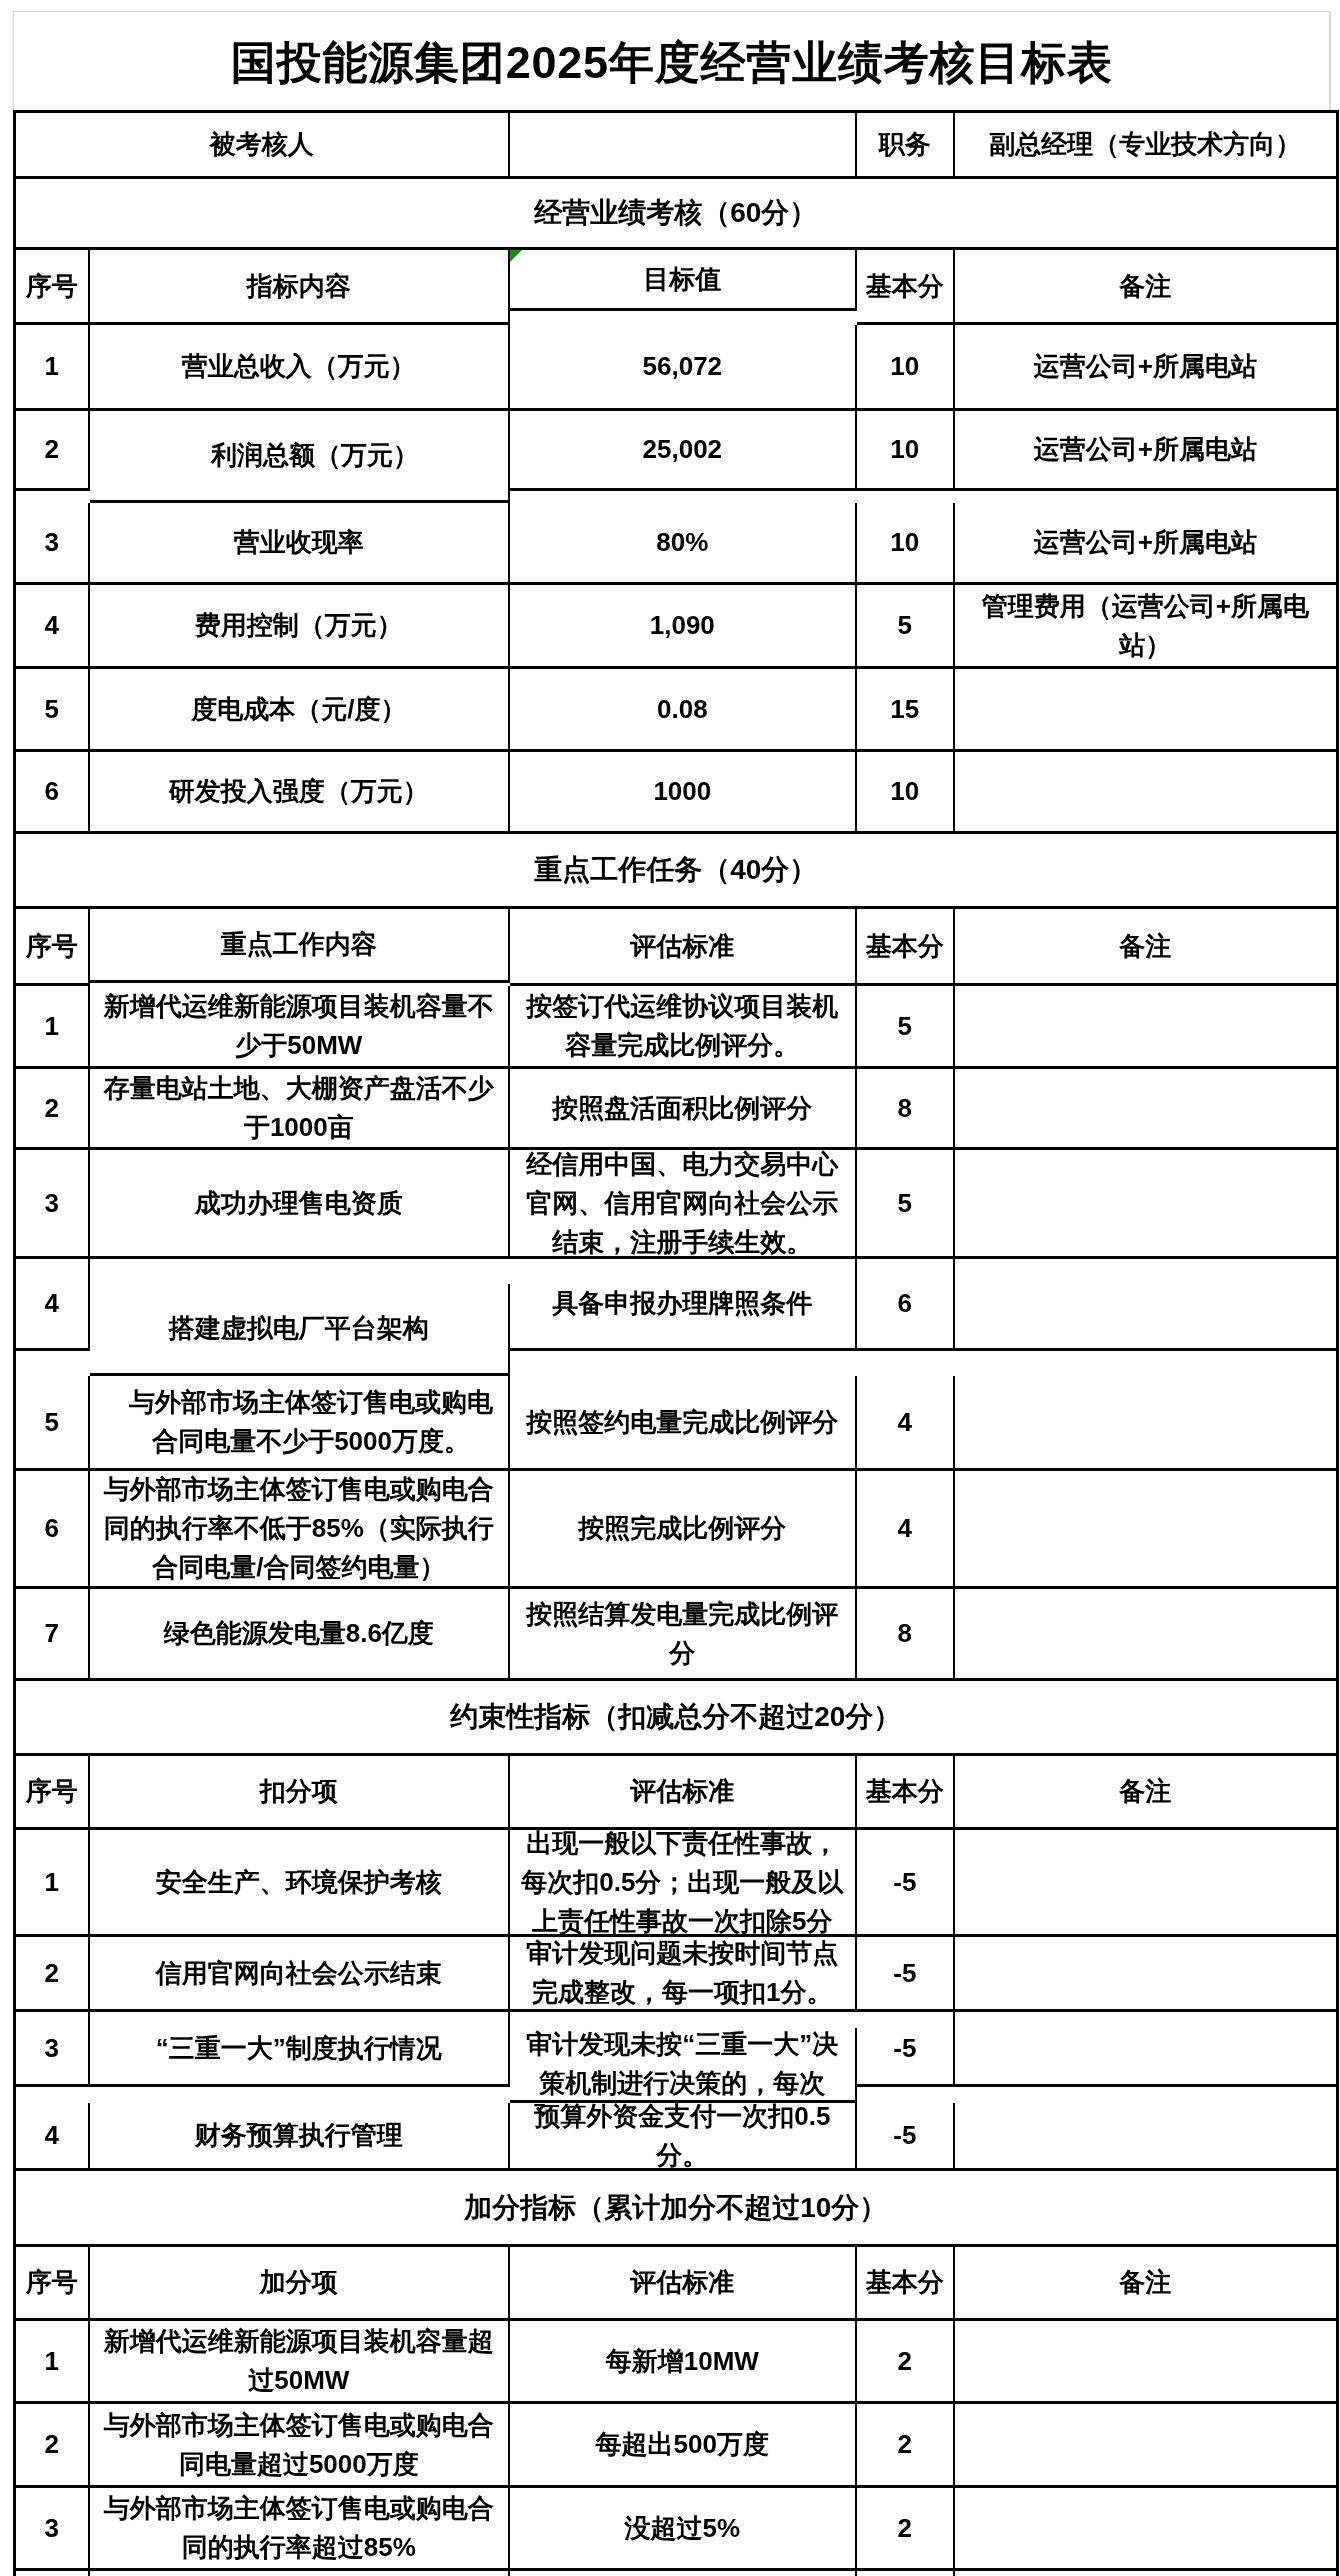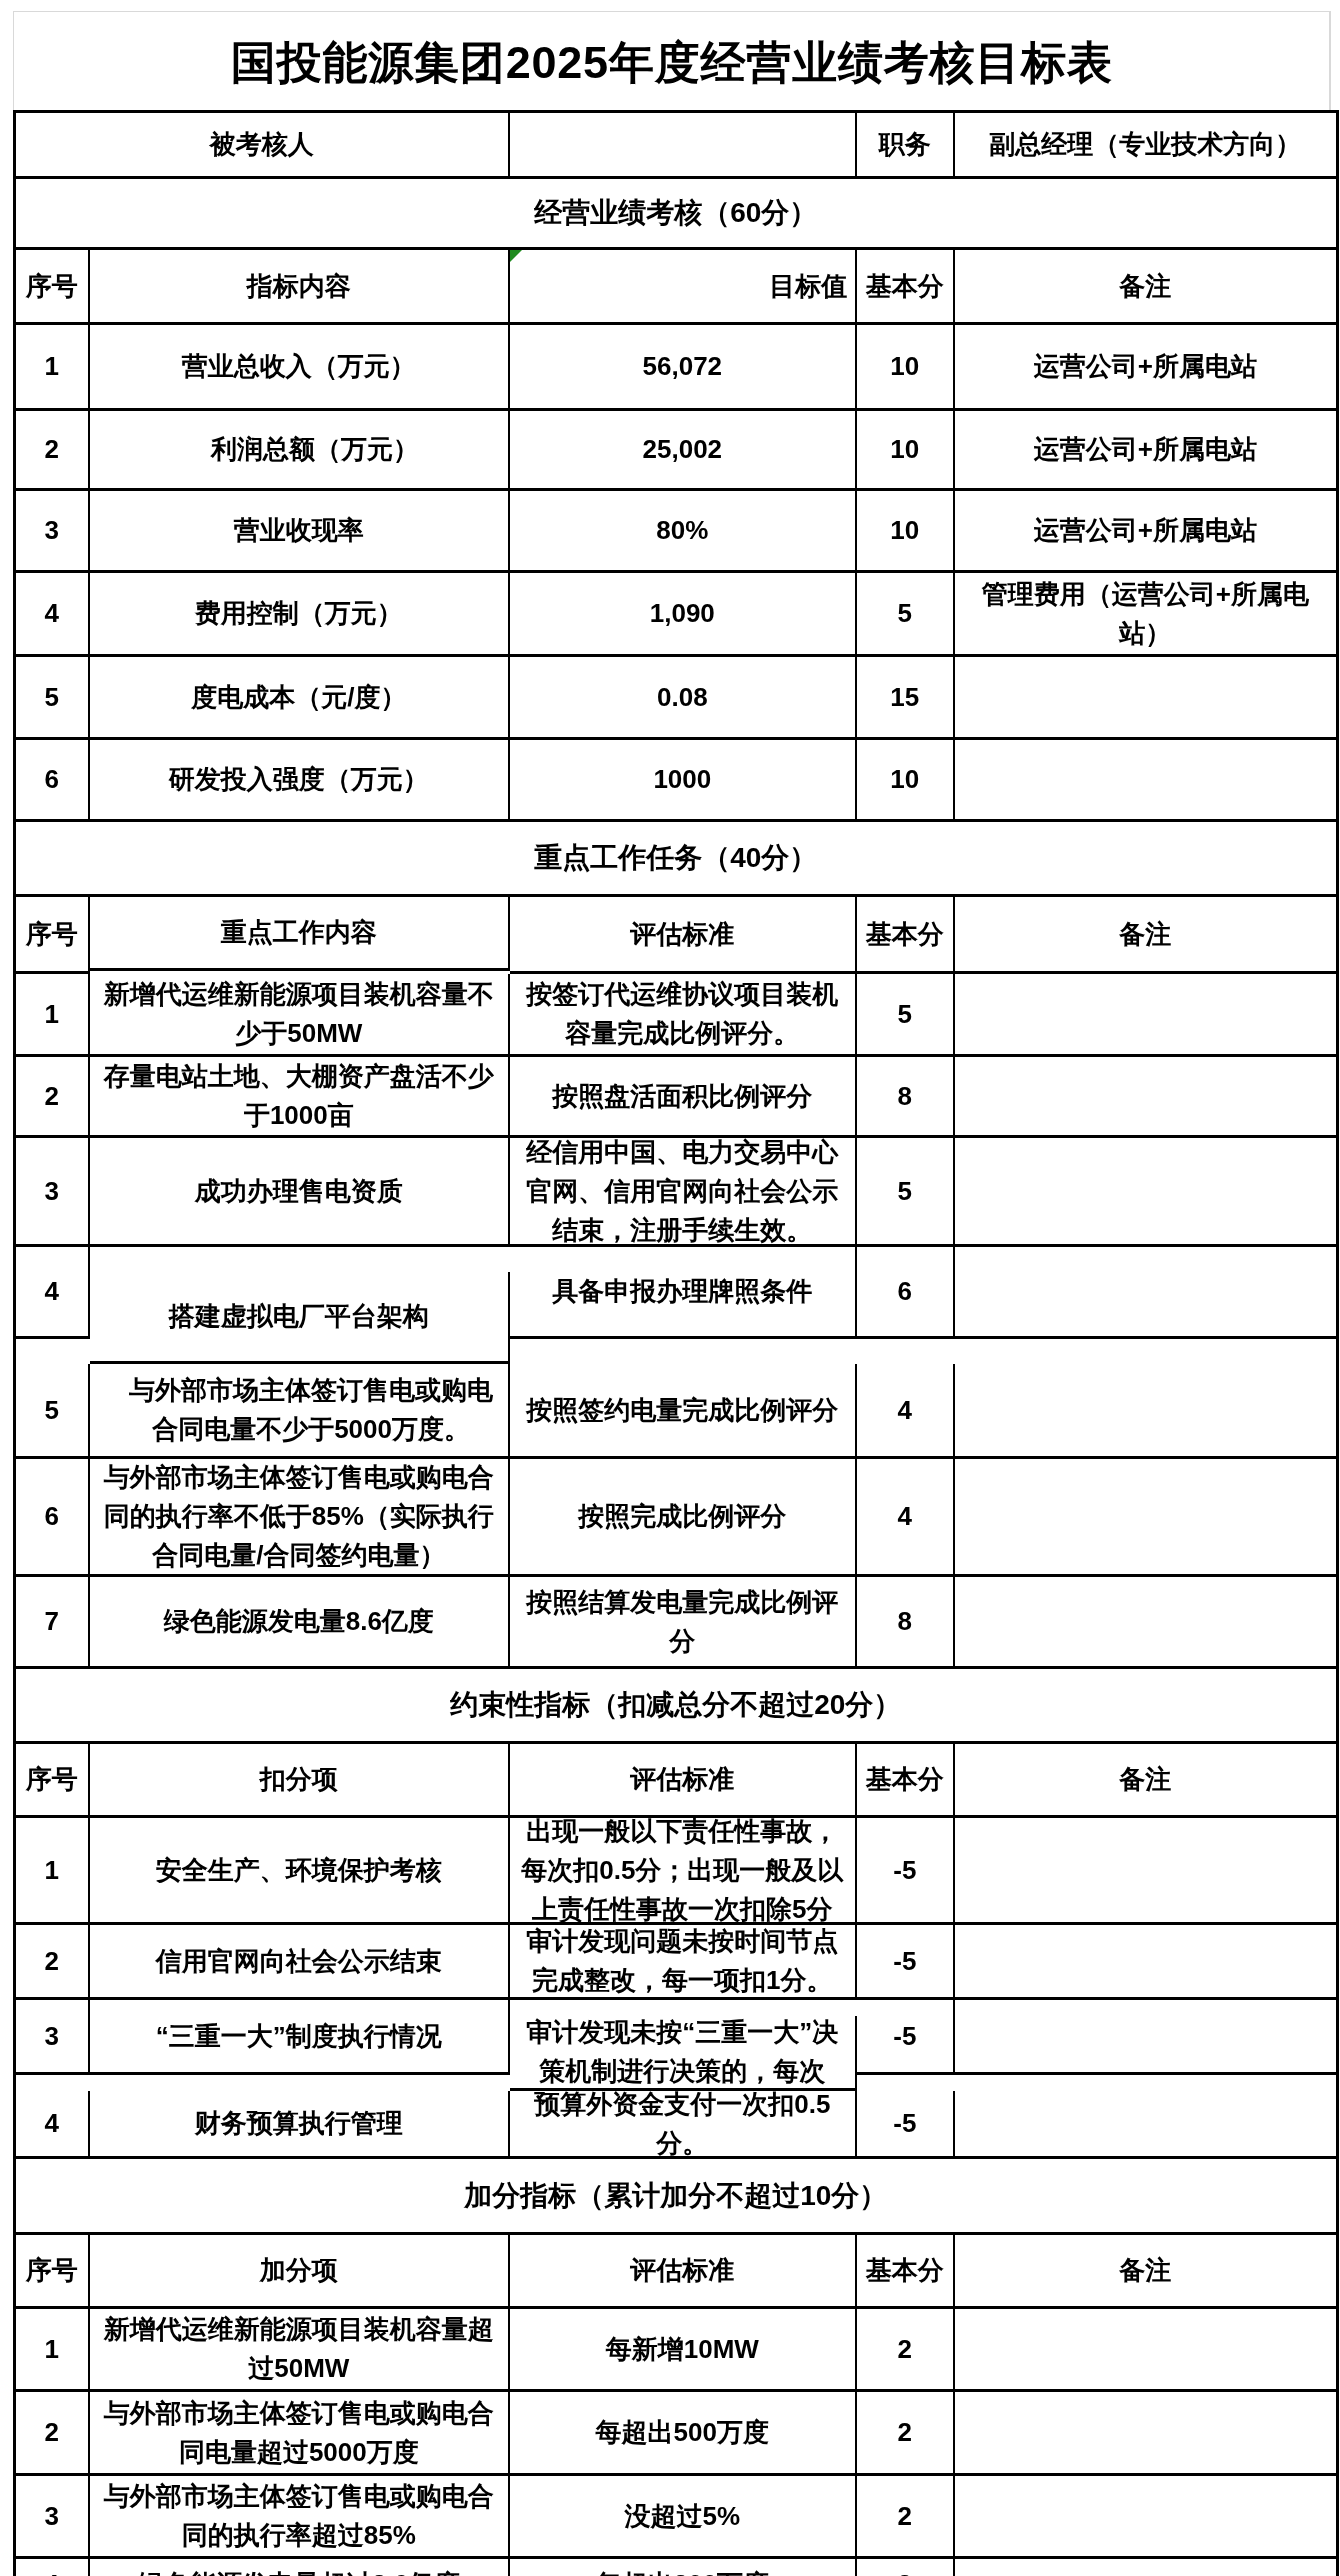--- a/index.html
+++ b/index.html
@@ -64,21 +64,21 @@
     </div>
     <div class="cell span5 section-title" style="height: 71px;">
       <span>经营业绩考核（60分）</span>
     </div>
     <div class="cell" style="height: 75px;">
       <span>序号</span>
     </div>
     <div class="cell" style="height: 75px;">
       <span>指标内容</span>
     </div>
-    <div class="cell" style="height: 75px; justify-content: flex-end;">
+    <div class="cell" style="height: 61px;">
       <span>目标值</span>
       <div class="note-marker" style="border-top-color: rgb(31, 139, 31);"></div>
     </div>
     <div class="cell" style="height: 75px;">
       <span>基本分</span>
     </div>
     <div class="cell last-col" style="height: 75px;">
       <span>备注</span>
     </div>
     <div class="cell" style="height: 86px;">
@@ -92,21 +92,21 @@
     </div>
     <div class="cell" style="height: 86px;">
       <span>10</span>
     </div>
     <div class="cell last-col" style="height: 86px;">
       <span>运营公司+所属电站</span>
     </div>
     <div class="cell" style="height: 80px;">
       <span>2</span>
     </div>
-    <div class="cell" style="height: 80px; padding-left: 40px;">
+    <div class="cell" style="height: 92px; padding-left: 40px;">
       <span>利润总额（万元）</span>
     </div>
     <div class="cell" style="height: 80px;">
       <span>25,002</span>
     </div>
     <div class="cell" style="height: 80px;">
       <span>10</span>
     </div>
     <div class="cell last-col" style="height: 80px;">
       <span>运营公司+所属电站</span>

